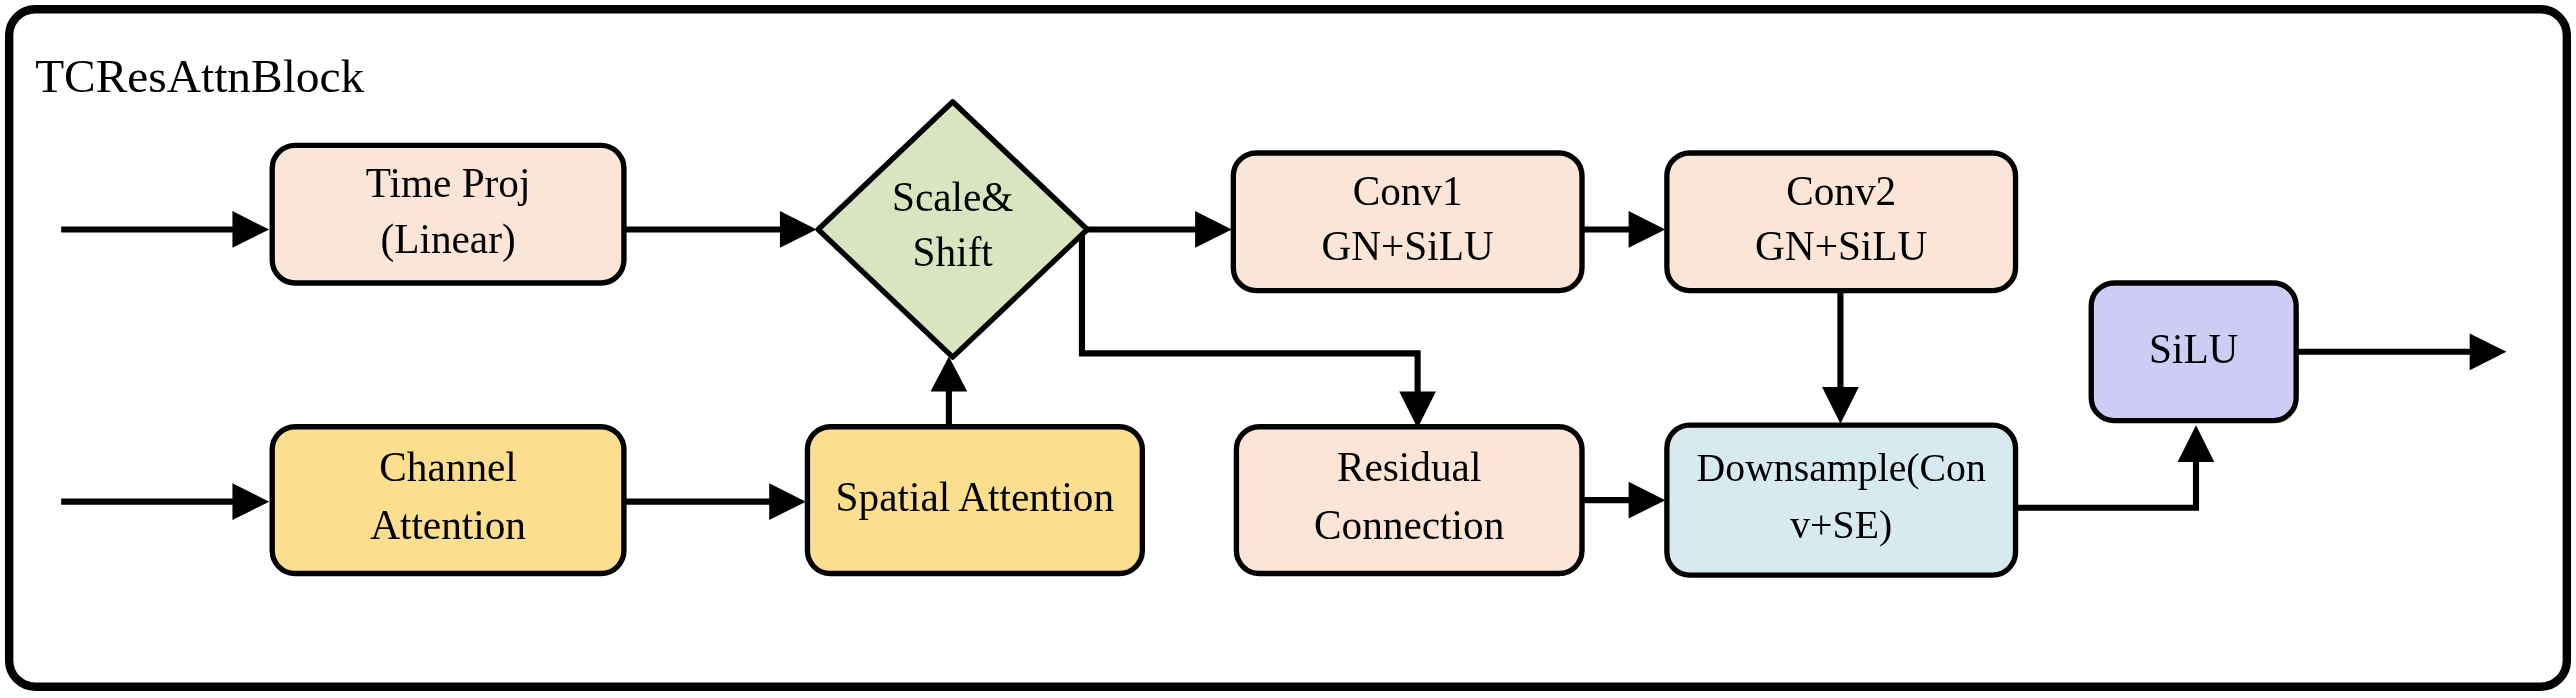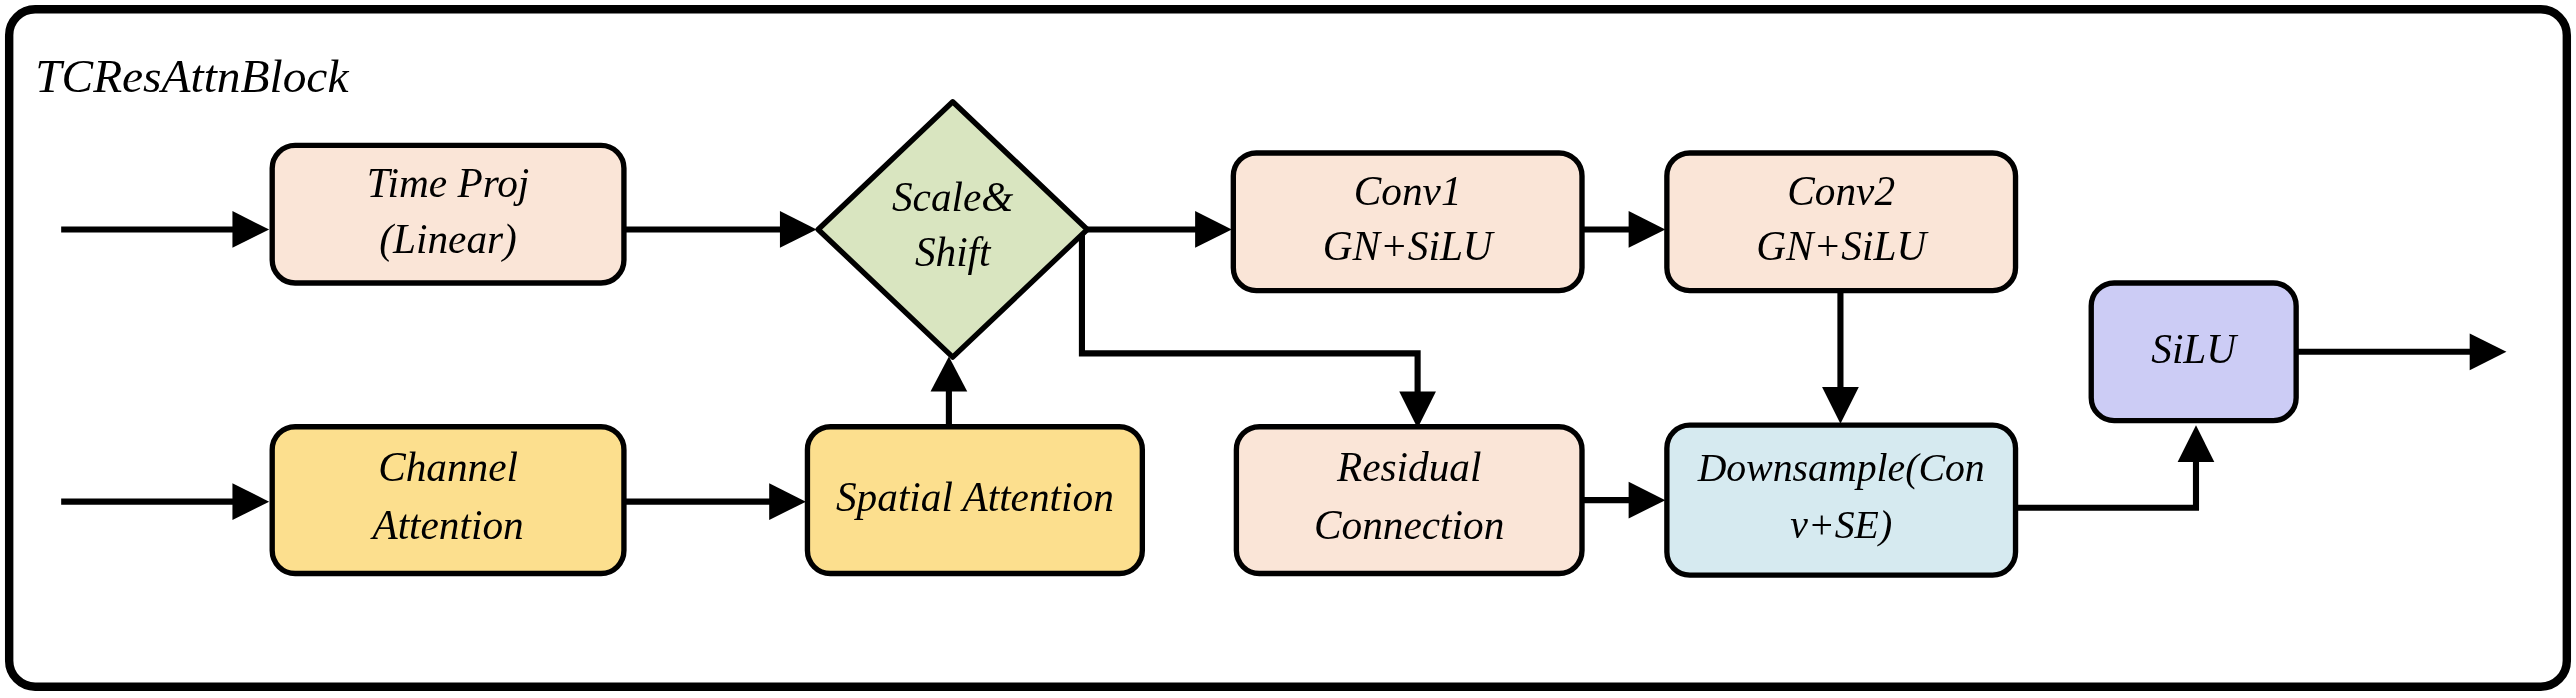--- a/index.html
+++ b/index.html
@@ -11,21 +11,20 @@
     width: 2576px;
     height: 699px;
     font-family: "Liberation Serif", "DejaVu Serif", serif;
     overflow: hidden;
   }
   #diagram-root {
     position: relative;
     width: 2296px;
     height: 699px;
     background: #ffffff;
-    font-style: italic;
   }
   svg#flow {
     display: block;
     width: 2576px;
     height: 699px;
   }
   .node-label {
     font-family: "Liberation Serif", "DejaVu Serif", serif;
     fill: #000000;
     text-anchor: middle;

